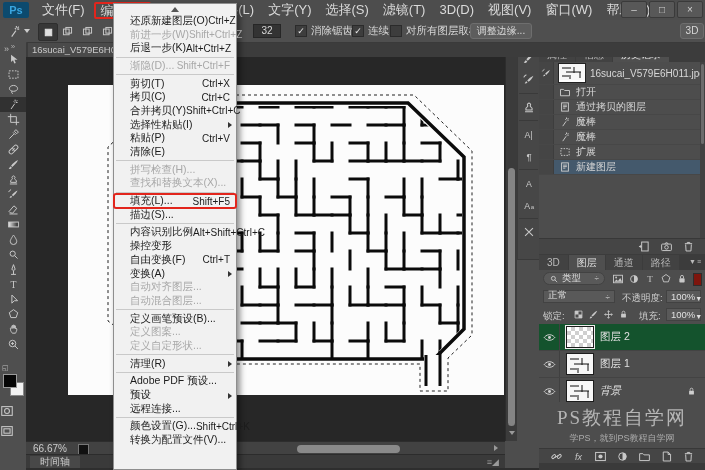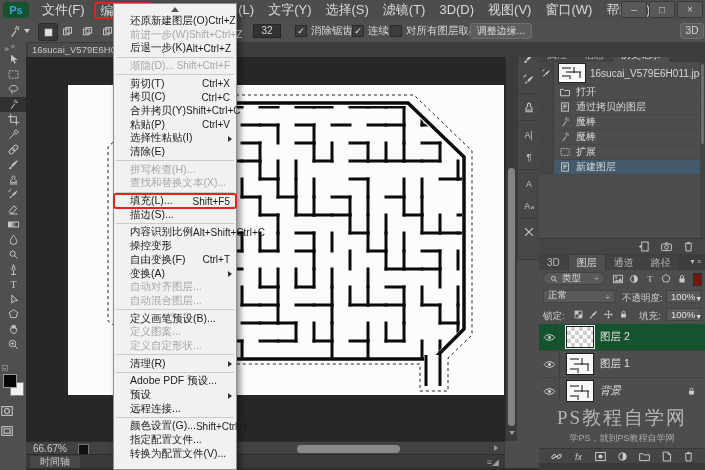--- a/index.html
+++ b/index.html
@@ -1,21 +1,21 @@
 <!DOCTYPE html>
 <html><head>
 <meta charset="utf-8">
 <style>
   html,body{margin:0;padding:0;background:#222;}
   #app{position:relative;width:705px;height:470px;overflow:hidden;background:#4d4d4d;
        font-family:"Liberation Sans","DejaVu Sans",sans-serif;color:#d6d6d6;
        -webkit-font-smoothing:antialiased;}
   
   #menubar{position:absolute;left:0;top:0;width:705px;height:20px;background:#4d4d4d;border-bottom:1px solid #404040;display:flex;align-items:center;}
-  #pslogo{width:26px;height:16px;margin-left:3px;background:#14532d;color:#39a6e0;font-size:11px;font-weight:bold;
+  #pslogo{width:26px;height:16px;margin-left:3px;background:#0c4a6e;color:#39a6e0;font-size:11px;font-weight:bold;
           display:flex;align-items:center;justify-content:center;border-radius:2px;}
   #menus{display:flex;align-items:center;margin-left:6px;height:20px;}
   .menu-item{font-size:13px;padding:0 7px;height:20px;line-height:20px;white-space:nowrap;color:#dadada;}
   .menu-item.boxed{border:2px solid #e2251c;border-radius:2px;height:13px;line-height:13px;padding:0 5px;margin:0 2px;}
   #winctl{position:absolute;right:2px;top:1px;display:flex;}
   .wbtn{width:24px;height:15px;font-size:10px;color:#cfcfcf;display:flex;align-items:center;justify-content:center;background:#585858;border:1px solid #3a3a3a;margin-left:2px;border-radius:2px;}
   
   #optionsbar{position:absolute;left:0;top:20px;width:705px;height:22px;background:#4f4f4f;border-bottom:1px solid #3a3a3a;}
   .optico{position:absolute;top:3px;width:18px;height:16px;display:flex;align-items:center;justify-content:center;border-radius:2px;}
   .optico.pressed{background:#383838;border:1px solid #2e2e2e;}
@@ -973,26 +973,26 @@
       </div>
       <div class="mrow">
         <span class="mlabel">拷贝(C)</span>
         <span class="mshort">Ctrl+C</span>
       </div>
       <div class="mrow">
         <span class="mlabel">合并拷贝(Y)</span>
         <span class="mshort">Shift+Ctrl+C</span>
       </div>
       <div class="mrow">
+        <span class="mlabel">选择性粘贴(I)</span>
+        <span class="subarr"></span>
+      </div>
+      <div class="mrow">
         <span class="mlabel">粘贴(P)</span>
         <span class="mshort">Ctrl+V</span>
-      </div>
-      <div class="mrow">
-        <span class="mlabel">选择性粘贴(I)</span>
-        <span class="subarr"></span>
       </div>
       <div class="mrow">
         <span class="mlabel">清除(E)</span>
       </div>
       <div class="msep"></div>
       <div class="mrow disabled">
         <span class="mlabel">拼写检查(H)...</span>
       </div>
       <div class="mrow disabled">
         <span class="mlabel">查找和替换文本(X)...</span>
@@ -1052,20 +1052,17 @@
       </div>
       <div class="mrow">
         <span class="mlabel">远程连接...</span>
       </div>
       <div class="msep"></div>
       <div class="mrow">
         <span class="mlabel">颜色设置(G)...</span>
         <span class="mshort">Shift+Ctrl+K</span>
       </div>
       <div class="mrow">
-        <span class="mlabel">指定配置文件...</span>
-      </div>
-      <div class="mrow">
         <span class="mlabel">转换为配置文件(V)...</span>
       </div>
     </div>
 
 </div>
 
 </body></html>

